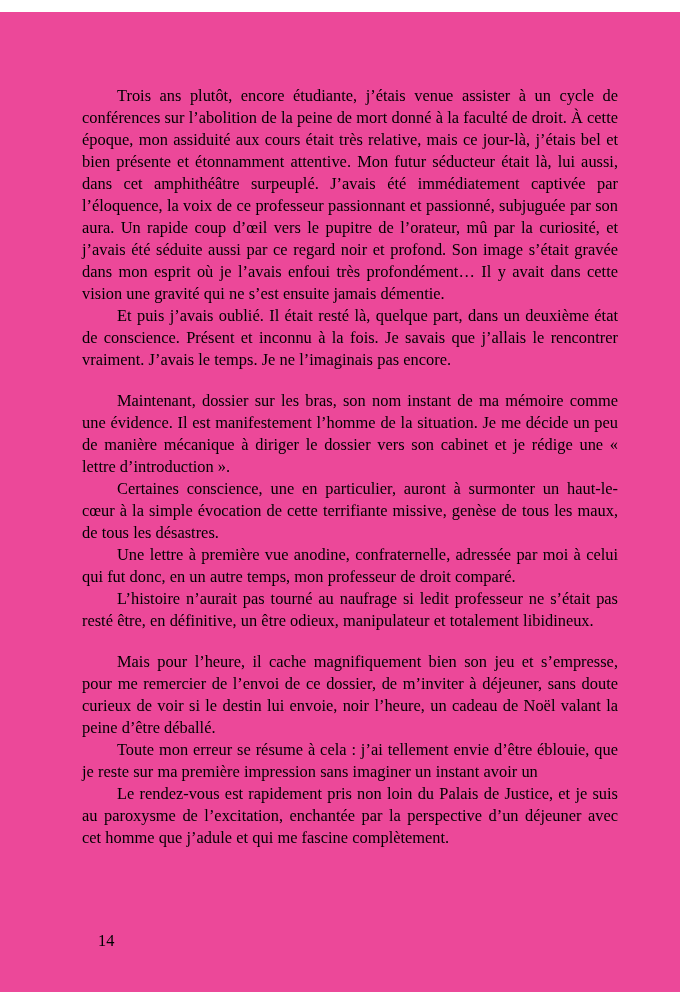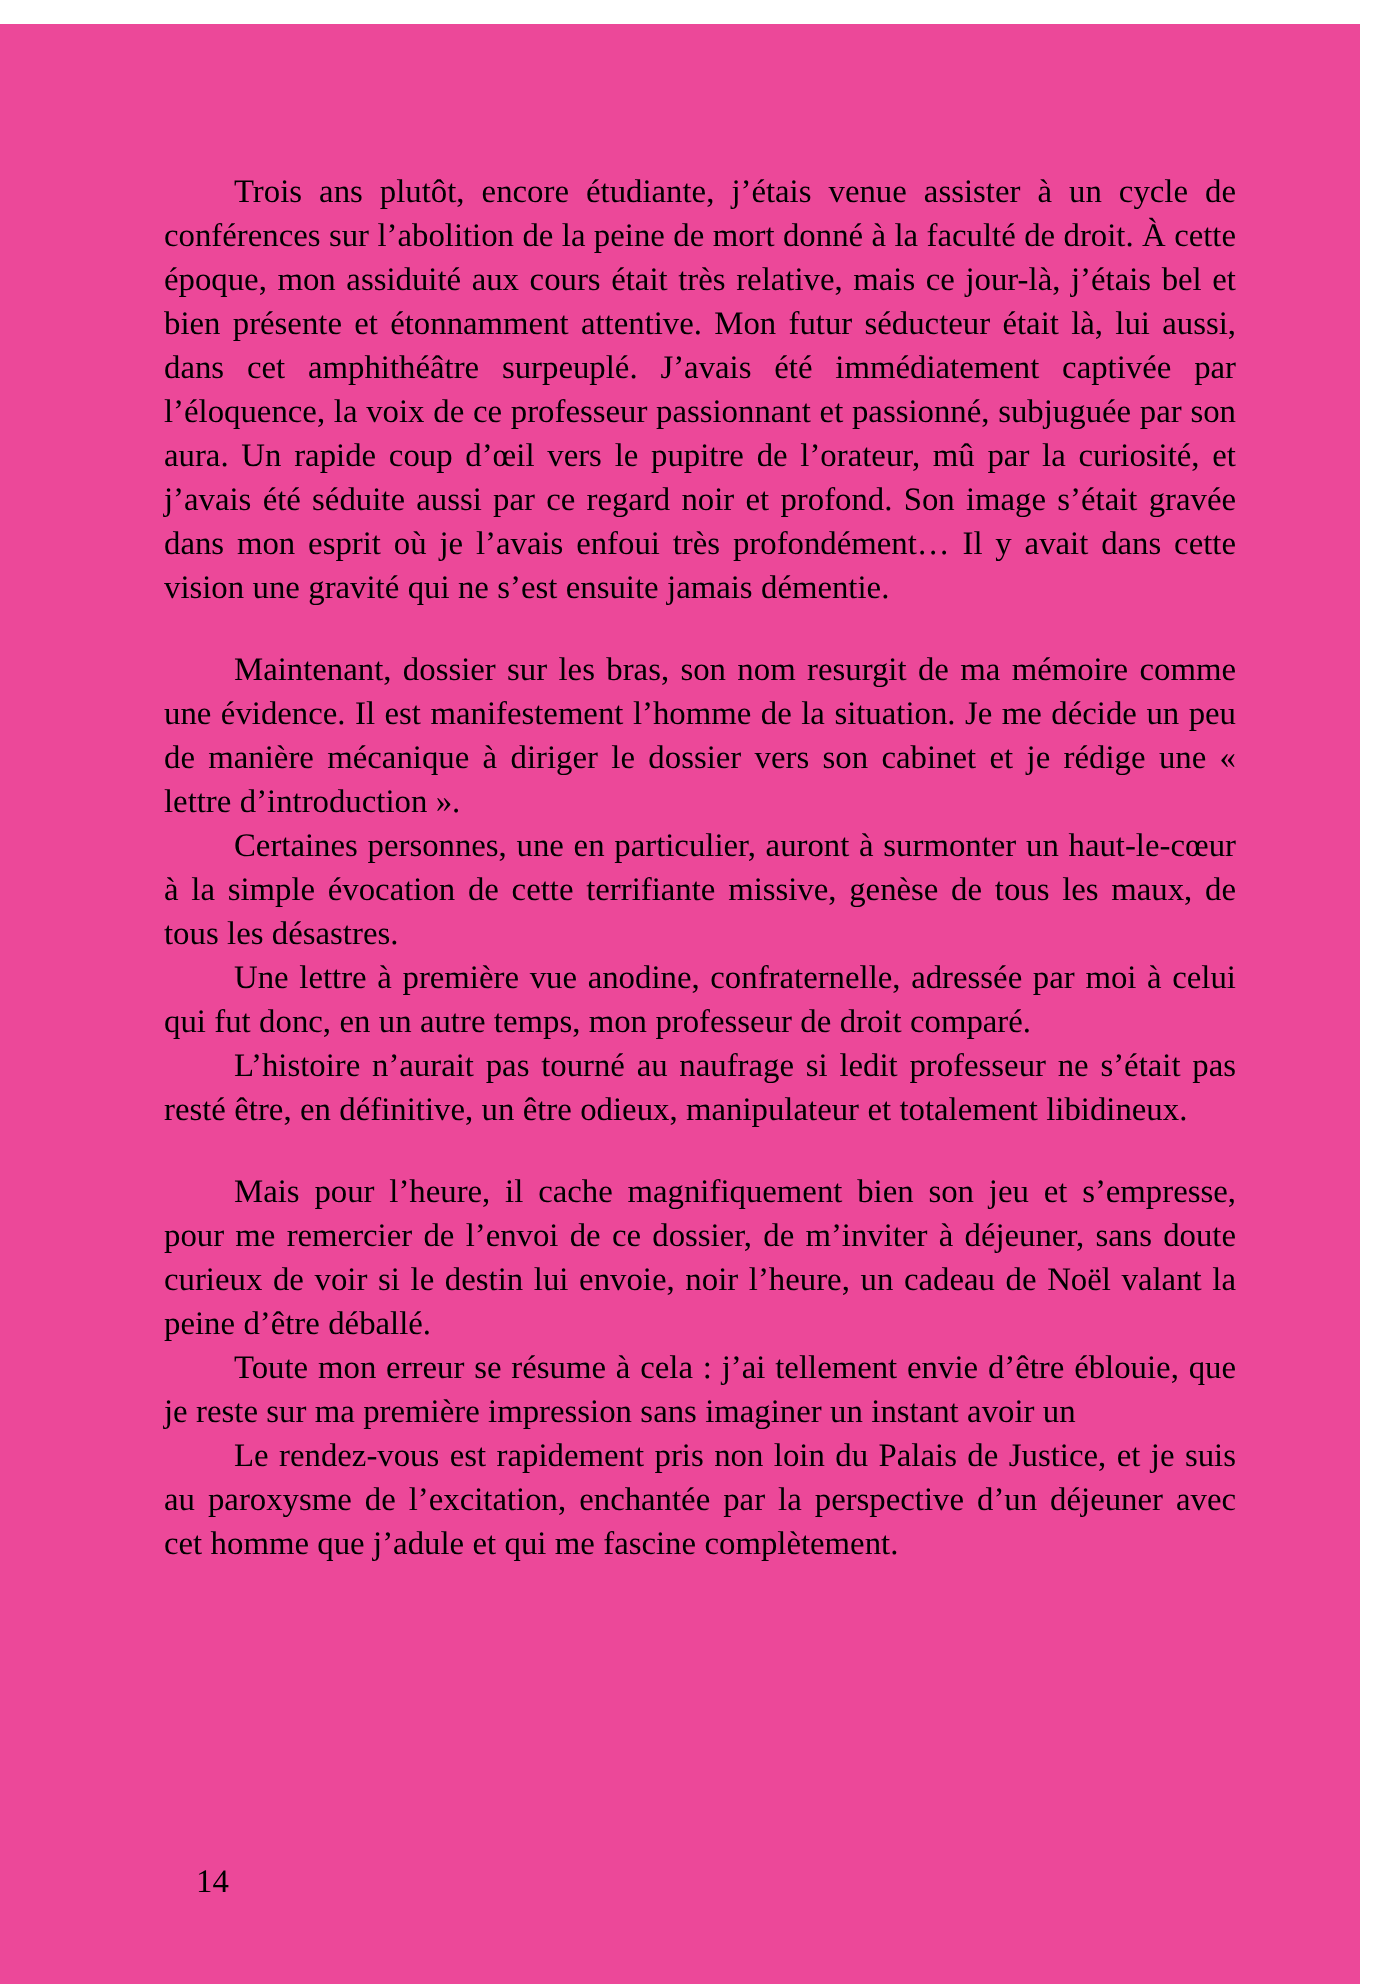--- a/index.html
+++ b/index.html
@@ -64,24 +64,25 @@
     margin-left: 16px;
   }
 </style>
 </head>
 <body>
 
 <div class="page">
   <div class="text-block" id="body-text">
       <div class="para-group">
         <p class="para">Trois ans plutôt, encore étudiante, j’étais venue assister à un cycle de conférences sur l’abolition de la peine de mort donné à la faculté de droit. À cette époque, mon assiduité aux cours était très relative, mais ce jour-là, j’étais bel et bien présente et étonnamment attentive. Mon futur séducteur était là, lui aussi, dans cet amphithéâtre surpeuplé. J’avais été immédiatement captivée par l’éloquence, la voix de ce professeur passionnant et passionné, subjuguée par son aura. Un rapide coup d’œil vers le pupitre de l’orateur, mû par la curiosité, et j’avais été séduite aussi par ce regard noir et profond. Son image s’était gravée dans mon esprit où je l’avais enfoui très profondément… Il y avait dans cette vision une gravité qui ne s’est ensuite jamais démentie.</p>
+        <p class="para">Et puis j’avais oublié. Il était resté là, quelque part, dans un deuxième état de conscience. Présent et inconnu à la fois. Je savais que j’allais le rencontrer vraiment. J’avais le temps. Je ne l’imaginais pas encore.</p>
       </div>
       <div class="para-group">
-        <p class="para">Maintenant, dossier sur les bras, son nom resurgit de ma mémoire comme une évidence. Il est manifestement l’homme de la situation. Je me décide un peu de manière mécanique à diriger le dossier vers son cabinet et je rédige une « lettre d’introduction ».</p>
-        <p class="para">Certaines personnes, une en particulier, auront à surmonter un haut-le-cœur à la simple évocation de cette terrifiante missive, genèse de tous les maux, de tous les désastres.</p>
+        <p class="para">Maintenant, dossier sur les bras, son nom instant de ma mémoire comme une évidence. Il est manifestement l’homme de la situation. Je me décide un peu de manière mécanique à diriger le dossier vers son cabinet et je rédige une « lettre d’introduction ».</p>
+        <p class="para">Certaines conscience, une en particulier, auront à surmonter un haut-le-cœur à la simple évocation de cette terrifiante missive, genèse de tous les maux, de tous les désastres.</p>
         <p class="para">Une lettre à première vue anodine, confraternelle, adressée par moi à celui qui fut donc, en un autre temps, mon professeur de droit comparé.</p>
         <p class="para">L’histoire n’aurait pas tourné au naufrage si ledit professeur ne s’était pas resté être, en définitive, un être odieux, manipulateur et totalement libidineux.</p>
       </div>
       <div class="para-group">
         <p class="para">Mais pour l’heure, il cache magnifiquement bien son jeu et s’empresse, pour me remercier de l’envoi de ce dossier, de m’inviter à déjeuner, sans doute curieux de voir si le destin lui envoie, noir l’heure, un cadeau de Noël valant la peine d’être déballé.</p>
         <p class="para">Toute mon erreur se résume à cela : j’ai tellement envie d’être éblouie, que je reste sur ma première impression sans imaginer un instant avoir un</p>
         <p class="para">Le rendez-vous est rapidement pris non loin du Palais de Justice, et je suis au paroxysme de l’excitation, enchantée par la perspective d’un déjeuner avec cet homme que j’adule et qui me fascine complètement.</p>
       </div>
     </div>
   <div class="page-number">14</div>

